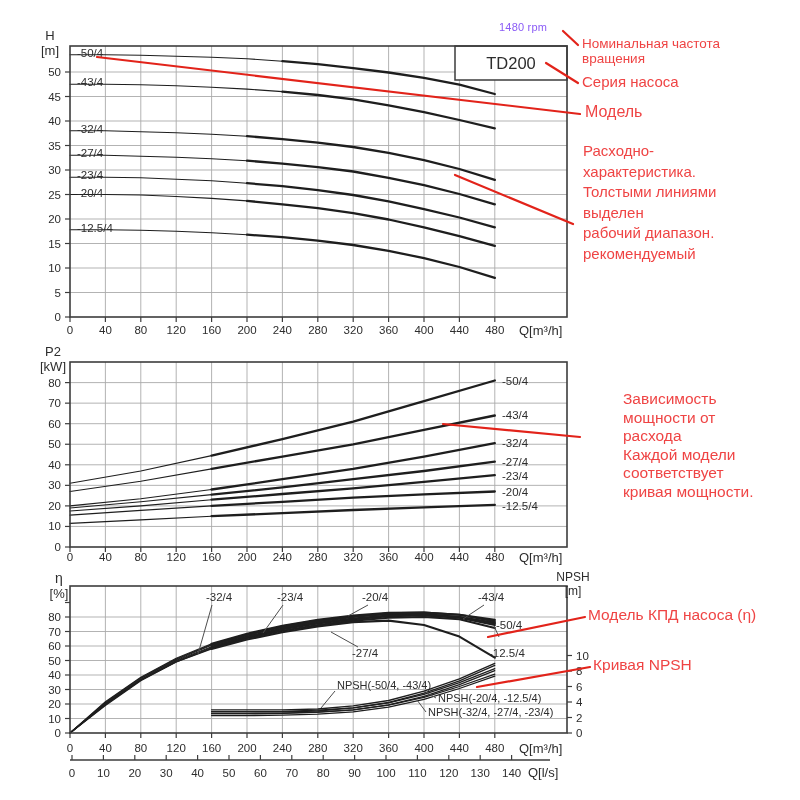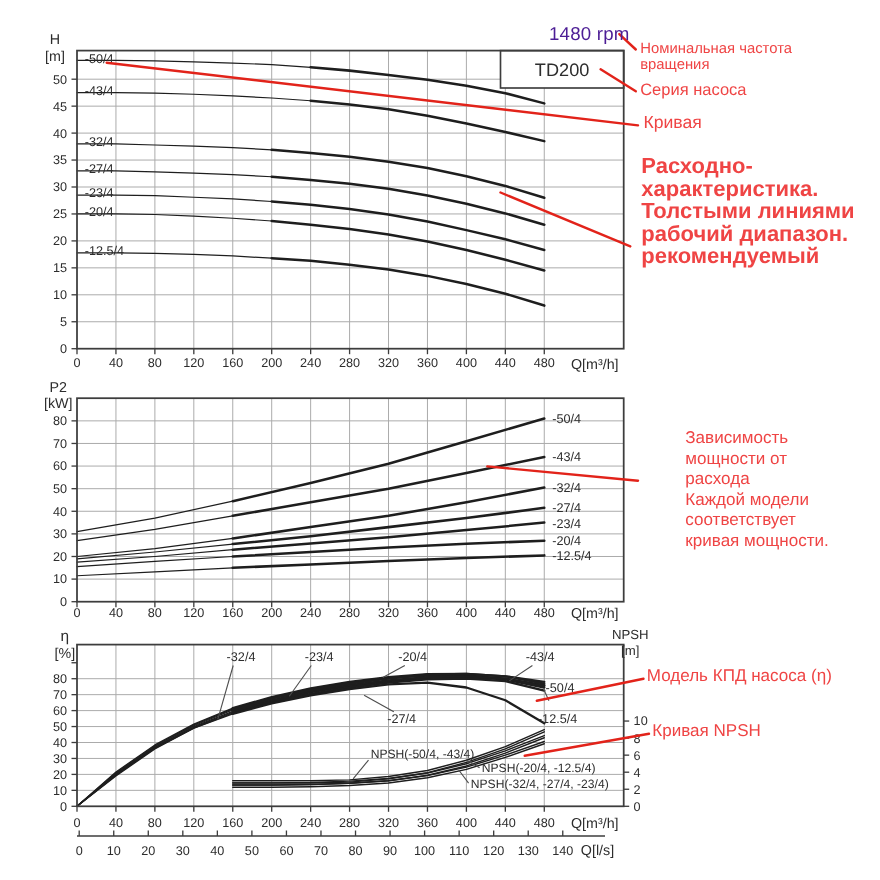--- a/index.html
+++ b/index.html
@@ -4,21 +4,21 @@
 <style>
   html,body{margin:0;padding:0;}
   body{
     width:800px;height:800px;position:relative;background:#ffffff;
     font-family:"Liberation Sans",sans-serif;overflow:hidden;
   }
   #plot{position:absolute;left:0;top:0;}
   svg text{font-family:"Liberation Sans",sans-serif;}
   .callout{position:absolute;color:#ef4444;white-space:nowrap;}
   .cl-line{white-space:nowrap;}
-  #rpm{position:absolute;left:499px;top:21px;font-size:17px;color:#4c1d95;letter-spacing:0.2px;}
+  #rpm{position:absolute;left:499px;top:21px;font-size:11px;color:#8b5cf6;letter-spacing:0.2px;}
 </style>
 </head>
 <body>
 
 <svg id="plot" width="800" height="800" viewBox="0 0 800 800">
     <g>
       <line x1="105.4" y1="46" x2="105.4" y2="317" stroke="#aaaaaa" stroke-width="0.9"></line>
       <line x1="140.8" y1="46" x2="140.8" y2="317" stroke="#aaaaaa" stroke-width="0.9"></line>
       <line x1="176.2" y1="46" x2="176.2" y2="317" stroke="#aaaaaa" stroke-width="0.9"></line>
       <line x1="211.6" y1="46" x2="211.6" y2="317" stroke="#aaaaaa" stroke-width="0.9"></line>
@@ -394,26 +394,27 @@
 
 <div id="annot">
     <div class="callout" style="left: 582px; top: 36px; font-size: 13.5px; line-height: 15px;">
       <div class="cl-line">Номинальная частота</div>
       <div class="cl-line">вращения</div>
     </div>
     <div class="callout" style="left: 582px; top: 73px; font-size: 15px; line-height: 17px;">
       <div class="cl-line">Серия насоса</div>
     </div>
     <div class="callout" style="left: 585px; top: 103px; font-size: 16px; line-height: 18px;">
-      <div class="cl-line">Кривая</div>
-    </div>
-    <div class="callout" style="left: 583px; top: 141px; font-size: 20px; line-height: 20.5px; font-weight: bold;">
+      <div class="cl-line">Модель</div>
+    </div>
+    <div class="callout" style="left: 583px; top: 141px; font-size: 15px; line-height: 20.5px;">
       <div class="cl-line">Расходно-</div>
       <div class="cl-line">характеристика.</div>
       <div class="cl-line">Толстыми линиями</div>
+      <div class="cl-line">выделен</div>
       <div class="cl-line">рабочий диапазон.</div>
       <div class="cl-line">рекомендуемый</div>
     </div>
     <div class="callout" style="left: 587px; top: 390px; font-size: 15.5px; line-height: 18.5px; margin-left: 36px;">
       <div class="cl-line">Зависимость</div>
       <div class="cl-line">мощности от</div>
       <div class="cl-line">расхода</div>
       <div class="cl-line">Каждой модели</div>
       <div class="cl-line">соответствует</div>
       <div class="cl-line">кривая мощности.</div>

